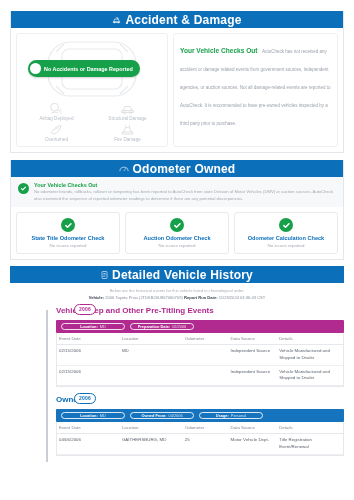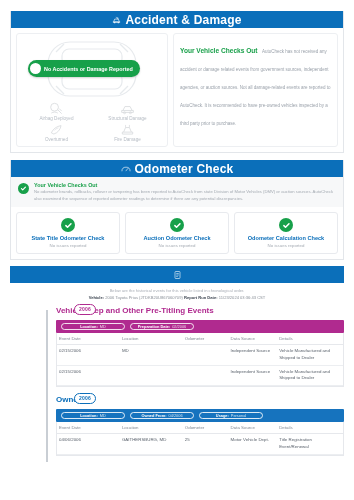--- a/index.html
+++ b/index.html
@@ -201,21 +201,21 @@
 
   <div style="height:7px"></div>
   <div class="card">
     <div class="sect-header">
       <span>
         <svg width="10" height="8" viewBox="0 0 22 16">
             <path d="M2 13a9 9 0 0 1 18 0" stroke="#fff" stroke-width="1.4" fill="none"></path>
             <path d="M11 12l4-5" stroke="#fff" stroke-width="1.3" fill="none" stroke-linecap="round"></path>
           </svg>
       </span>
-      <span>Odometer Check</span>
+      <span>Odometer Owned</span>
     </div>
 
     <div class="odo-banner">
       <span class="badge-check">
         <svg width="7" height="7" viewBox="0 0 12 12">
             <path d="M2.5 6.2l2.2 2.2 4.6-4.8" stroke="#fff" stroke-width="2" fill="none" stroke-linecap="round" stroke-linejoin="round"></path>
           </svg>
       </span>
       <div>
         <div class="ttl">Your Vehicle Checks Out</div>
@@ -256,20 +256,21 @@
 
   <div style="height:6px"></div>
   <div>
     <div class="sect-header">
       <span>
         <svg width="7" height="8" viewBox="0 0 14 16">
             <rect x="2" y="1" width="10" height="14" rx="1.5" stroke="#fff" stroke-width="1.2" fill="none"></rect>
             <path d="M4.5 5h5M4.5 8h5M4.5 11h3" stroke="#fff" stroke-width="1.1"></path>
           </svg>
       </span>
+      <span>Detailed Vehicle History</span>
     </div>
 
     <div class="dvh-note">
       <div class="l1">Below are the historical events for this vehicle listed in chronological order.</div>
       <div class="l2">
         <b>Vehicle:</b>
         <span>2006 Toyota Prius (JTDKB20U867060709)</span>
         <b>Report Run Date:</b>
         <span>11/23/2024 03:36:43 CST</span>
       </div>

